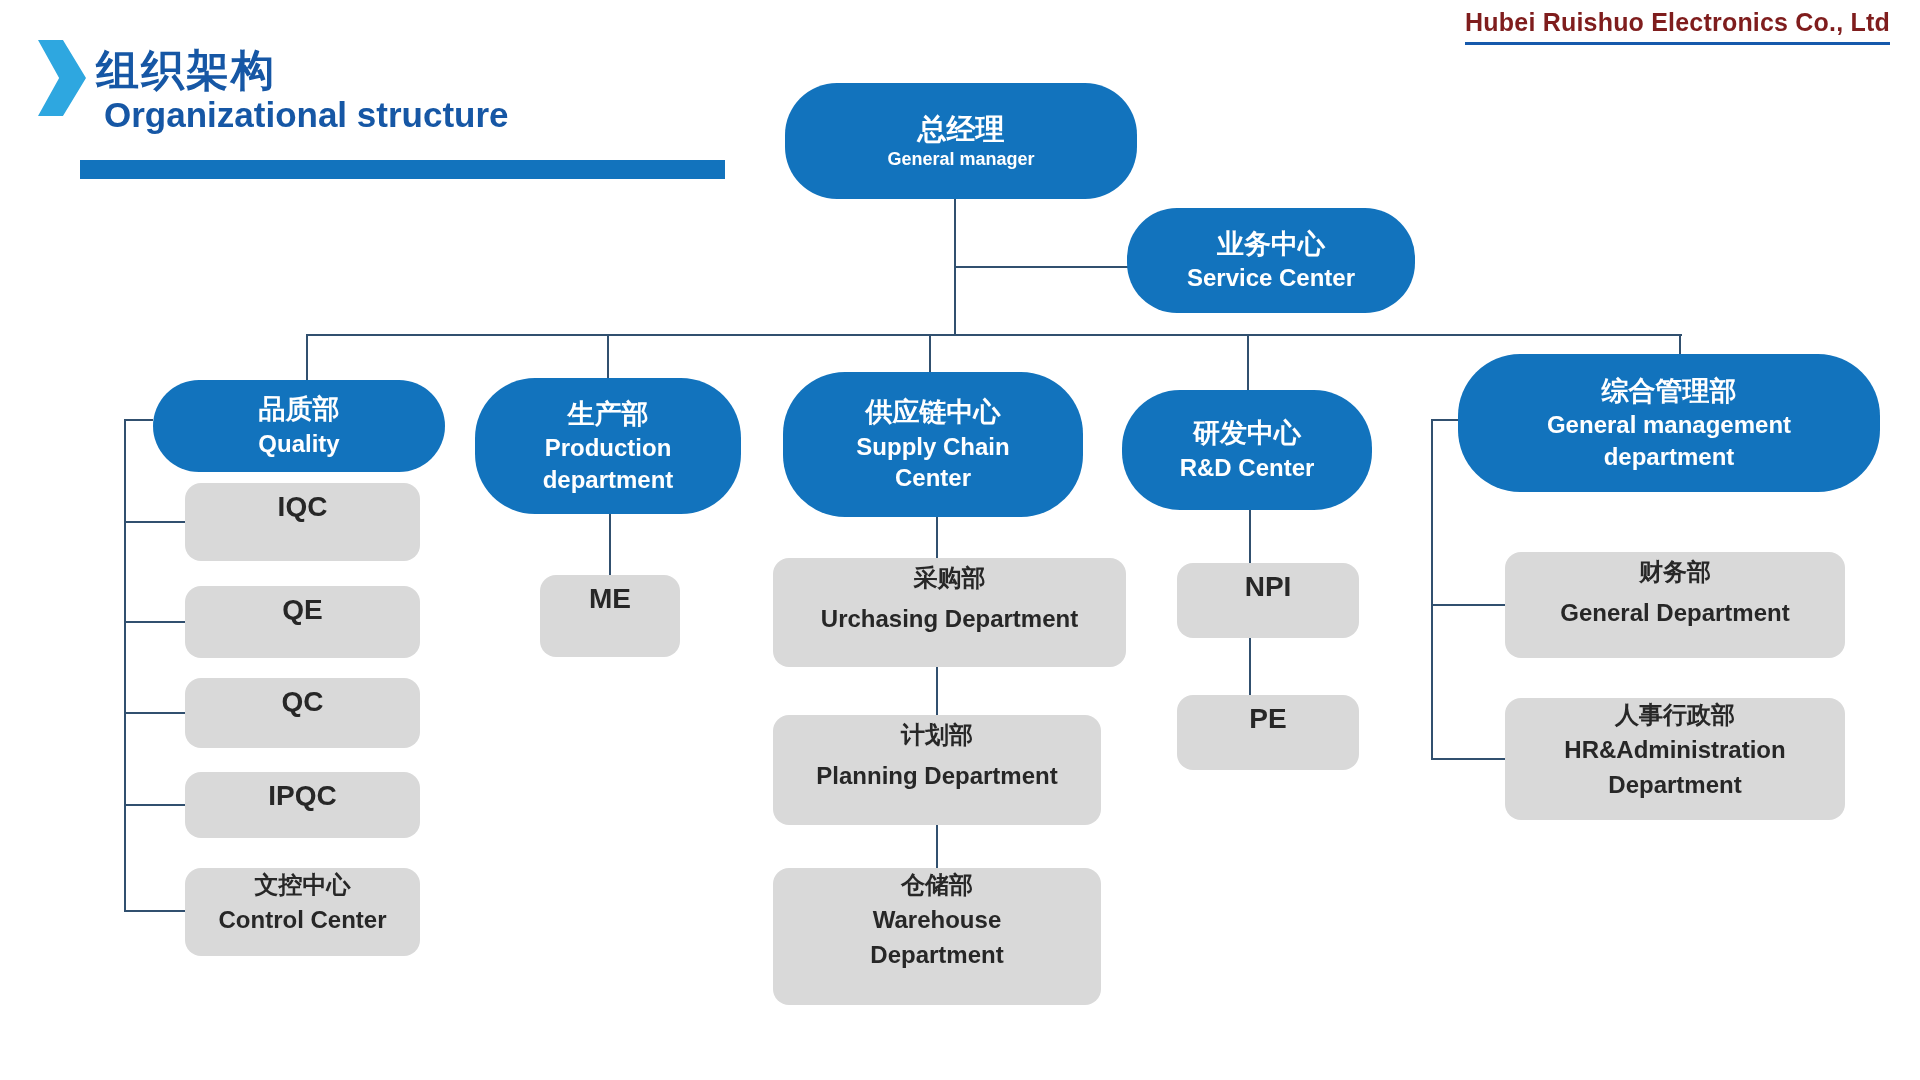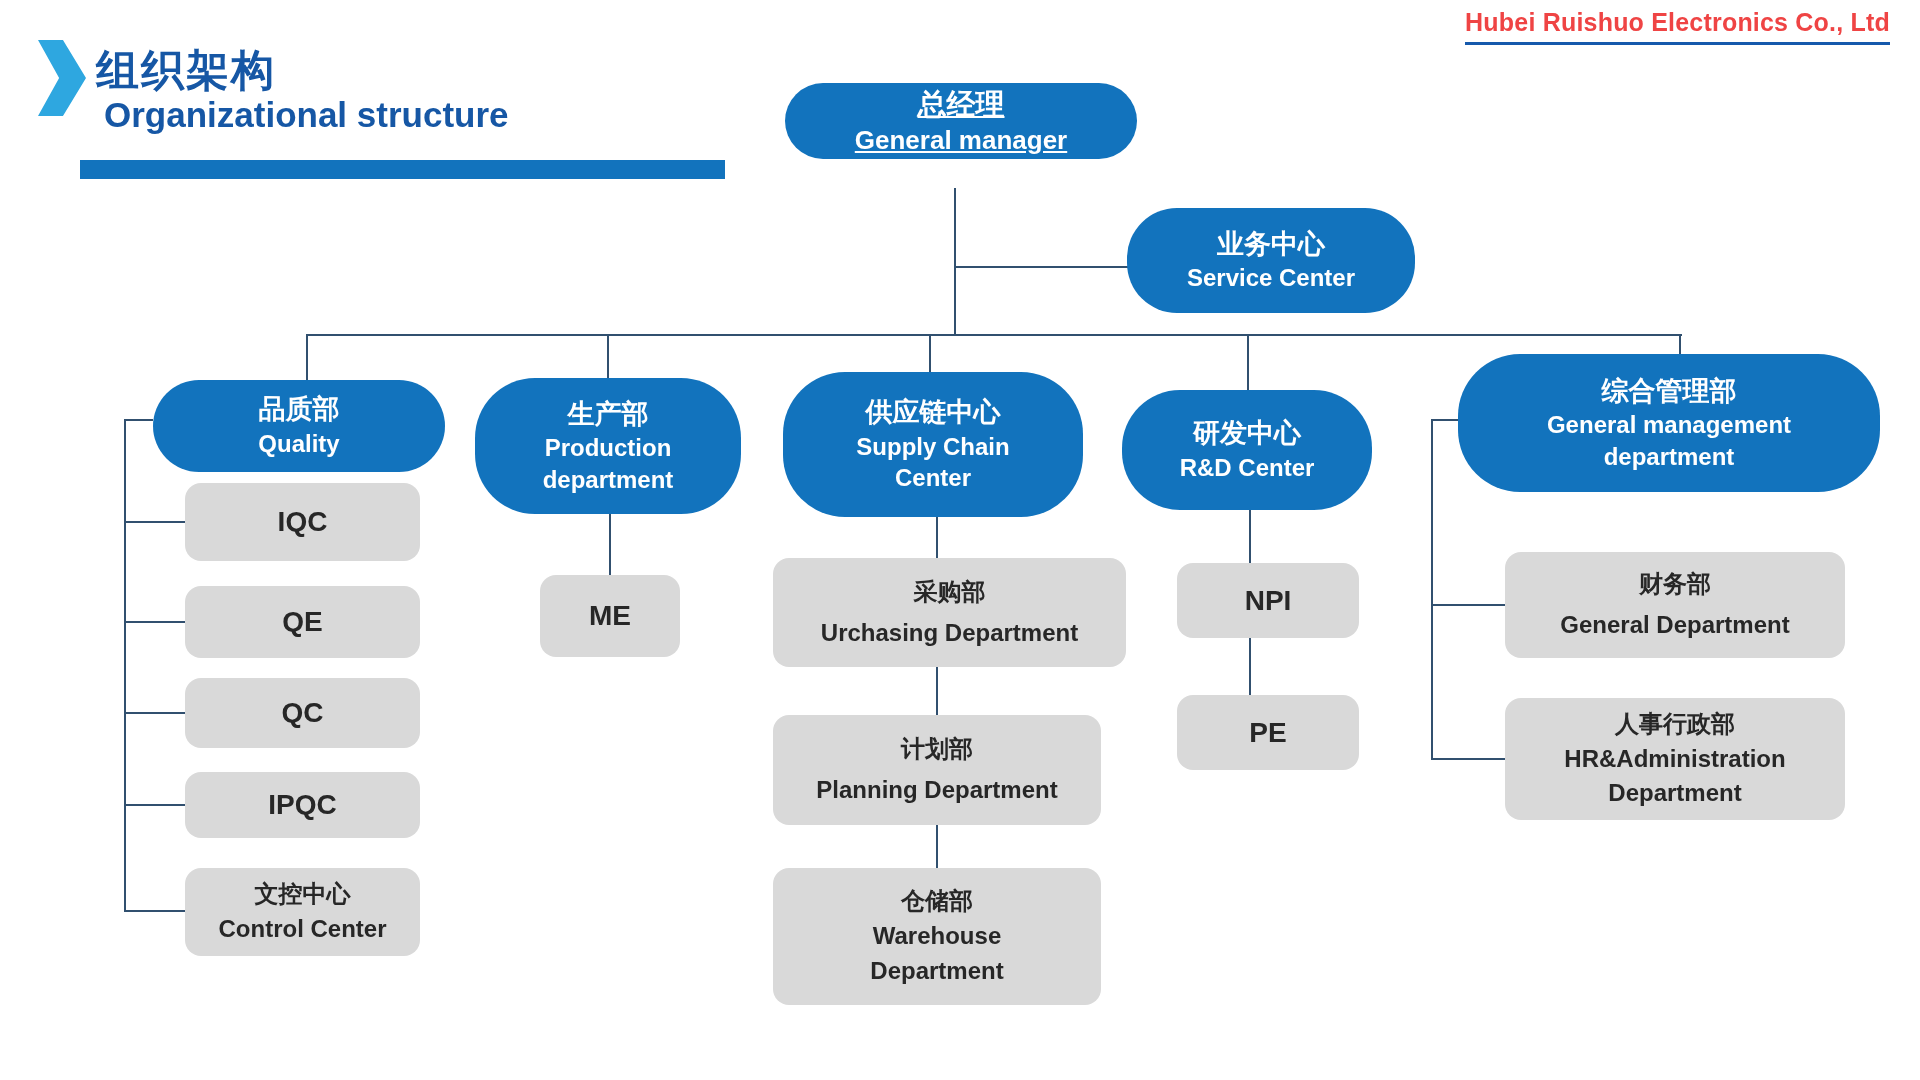--- a/index.html
+++ b/index.html
@@ -9,40 +9,40 @@
     --gray-box:#D9D9D9;
     --line:#31506F;
     --dark-text:#272727;
   }
   *{margin:0;padding:0;box-sizing:border-box;}
   html,body{background:#ffffff;}
   body{font-family:"Liberation Sans","DejaVu Sans",sans-serif;font-weight:700;}
   .page{position:relative;width:1920px;height:1080px;background:#ffffff;overflow:hidden;}
 
   
-  .company{position:absolute;top:8px;right:30px;font-size:25px;color:#ef4444;
+  .company{position:absolute;top:8px;right:30px;font-size:25px;color:#7f1d1d;
     border-bottom:3px solid #1659AC;padding-bottom:5px;letter-spacing:.2px;}
 
   
   .chevron{position:absolute;left:38px;top:40px;width:48px;height:76px;background:var(--chevron-blue);
     clip-path:polygon(0 0,52% 0,100% 50%,52% 100%,0 100%,44% 50%);}
   .title-zh{position:absolute;left:96px;top:42px;font-size:43px;color:var(--title-blue);letter-spacing:2px;}
   .title-en{position:absolute;left:96px;top:95px;font-size:35px;color:var(--title-blue);margin-left:8px;}
   .title-bar{position:absolute;left:80px;top:160px;width:645px;height:19px;background:var(--box-blue);}
 
   
   .bluebox{position:absolute;background:var(--box-blue);color:#ffffff;display:flex;flex-direction:column;
     align-items:center;justify-content:center;text-align:center;line-height:1.32;}
   .bluebox .zh{font-size:27px;}
   .bluebox .en{font-size:24px;}
   .root .zh{font-size:29px;}
-  .root .en{font-size:26px;}
+  .root .en{font-size:18px;}
 
   .graybox{position:absolute;background:var(--gray-box);color:var(--dark-text);border-radius:16px;
-    display:flex;flex-direction:column;align-items:center;justify-content:center;text-align:center;line-height:1.7;}
+    display:flex;flex-direction:column;align-items:center;text-align:center;line-height:1.7;}
   .graybox .lbl{font-size:28px;}
   .graybox .zh,.graybox .en{font-size:24px;}
   .tight{line-height:1.45;}
 
   
   .line{position:absolute;background:var(--line);}
 </style>
 </head>
 <body>
 
@@ -79,21 +79,21 @@
   <div class="line" style="left:124px;top:621px;width:61px;height:2px;"></div>
   <div class="line" style="left:124px;top:712px;width:61px;height:2px;"></div>
   <div class="line" style="left:124px;top:804px;width:61px;height:2px;"></div>
   <div class="line" style="left:124px;top:910px;width:61px;height:2px;"></div>
 
   <div class="line" style="left:1431px;top:419px;width:2px;height:341px;"></div>
   <div class="line" style="left:1431px;top:419px;width:27px;height:2px;"></div>
   <div class="line" style="left:1431px;top:604px;width:74px;height:2px;"></div>
   <div class="line" style="left:1431px;top:758px;width:74px;height:2px;"></div>
 
-  <div class="bluebox root" style="left:785px;top:83px;width:352px;height:76px;border-radius:52px;text-decoration:underline;">
+  <div class="bluebox root" style="left:785px;top:83px;width:352px;height:116px;border-radius:52px;">
     <span class="zh">总经理</span>
     <span class="en">General manager</span>
   </div>
 
   <div class="bluebox" style="left:1127px;top:208px;width:288px;height:105px;border-radius:50px;">
     <span class="zh">业务中心</span>
     <span class="en">Service Center</span>
   </div>
 
   <div class="bluebox" style="left:153px;top:380px;width:292px;height:92px;border-radius:46px;">

